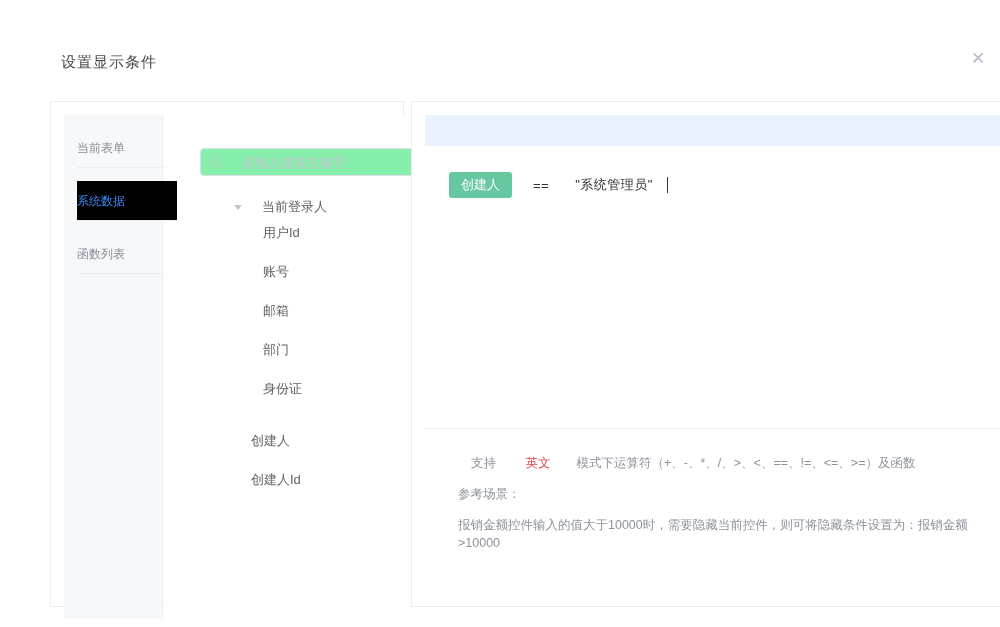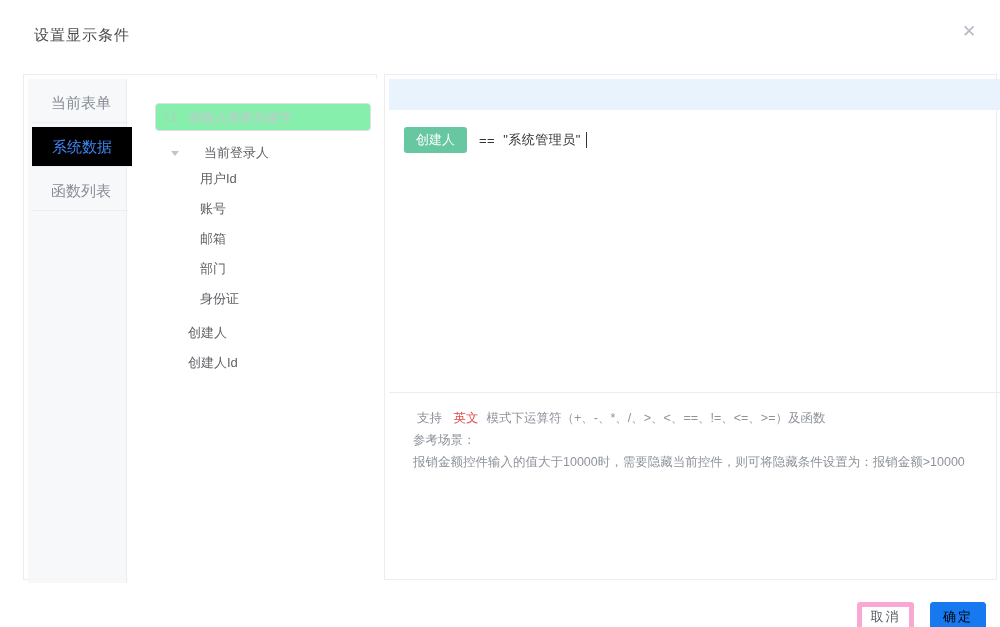--- a/index.html
+++ b/index.html
@@ -1,15 +1,15 @@
 <!DOCTYPE html>
 <html><head>
 <meta charset="utf-8">
 <style>
-  * { margin: 4px; padding: 0; box-sizing: border-box; }
+  * { margin: 13px; padding: 0; box-sizing: border-box; }
   html, body { width: 1000px; height: 627px; }
   body {
     position: relative;
     background: #ffffff;
     font-family: "Liberation Sans", "DejaVu Sans", sans-serif;
     overflow: hidden;
   }
   
   .dlg-title {
     position: absolute; left: 22px; top: 14px;
@@ -26,22 +26,22 @@
     width: 354px; height: 506px;
     border: 1px solid #ebedf0; background: #ffffff;
   }
   .tab-strip {
     position: absolute; left: 0; top: 0;
     width: 99px; height: 100%;
     background: #f7f8fa; border-right: 1px solid #ebedf0;
   }
   .tab {
     position: relative; width: 100%; height: 40px;
-    line-height: 40px; text-align: center;
-    font-size: 15px; color: #878c96; cursor: pointer;
+    line-height: 40px; 
+    font-size: 12px; color: #878c96; cursor: pointer;
     border-bottom: 1px solid #ebedf0;
   }
   .tab.active {
     width: 100px; background: #000000; color: #3d87f5;
     border-bottom: 1px solid #ebedf0; z-index: 2;
   }
   
   .tree-area {
     position: absolute; left: 100px; top: 0;
     width: 254px; height: 100%; background: #fff;
@@ -69,21 +69,21 @@
     background: transparent; font-family: inherit; min-width: 0;
   }
   .search-input::placeholder { color: #c3c7cf; }
   .tree { position: absolute; left: 0; top: 53px; width: 100%; }
   .tree-row {
     height: 26px; line-height: 26px; font-size: 13px; color: #606266;
     cursor: pointer; white-space: nowrap; display: flex; align-items: center;
   }
   .tree-row.lvl0 { padding-left: 48px; }
   .tree-row.lvl1 { padding-left: 60px; align-items: flex-end; }
-  .tree-row.root { padding-left: 31px; gap: 14px; }
+  .tree-row.root { padding-left: 31px; }
   .caret-down {
     width: 0; height: 0; margin-right: 7px;
     border-left: 4px solid transparent; border-right: 4px solid transparent;
     border-top: 5px solid #c0c4cc;
   }
   
   .panel-right {
     position: absolute; left: 372px; top: 62px;
     width: 613px; height: 506px;
     border: 1px solid #ebedf0; background: #ffffff;

